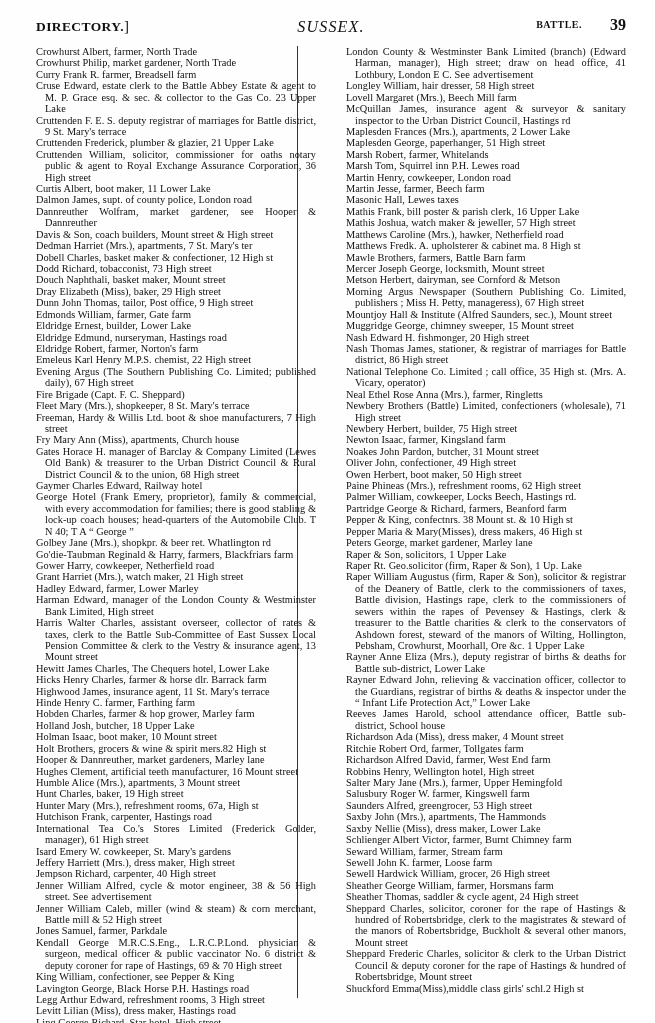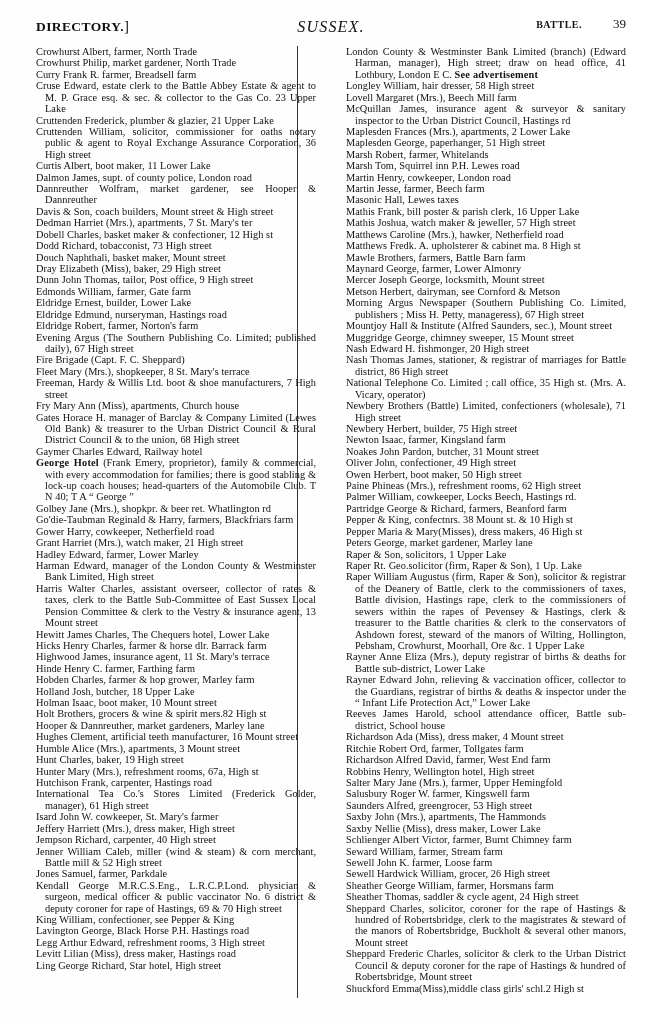--- a/index.html
+++ b/index.html
@@ -57,22 +57,22 @@
     position: absolute;
     right: 44px; top: 1px;
     font-variant: small-caps;
     font-weight: bold;
     font-size: 10px;
     letter-spacing: 0.5px;
   }
   .rh-pageno {
     position: absolute;
     right: 0; top: -2px;
-    font-size: 13px;
-    font-weight: normal;
+    font-size: 16px;
+    font-weight: bold;
   }
 
   
   .columns {
     position: absolute;
     left: 36px;
     top: 46px;
     width: 590px;
     height: 965px;
     display: flex;
@@ -109,21 +109,21 @@
     line-height: 11.42px;
     text-indent: -9px;
     padding-left: 9px;
     margin: 0 0 0.0px 0;
     text-align: justify;
     -webkit-hyphens: none;
     hyphens: none;
     word-spacing: 0.1px;
     letter-spacing: 0.02px;
   }
-  b.bold { font-weight: bold; letter-spacing: 0.2px; }
+  b.bold { font-weight: normal; letter-spacing: 0.2px; }
 </style>
 </head>
 <body>
 
 <div class="page">
 
   <div class="running-head">
     <div class="rh-left"><span>DIRECTORY.</span><span class="bracket">]</span></div>
     <div class="rh-center">SUSSEX.</div>
     <div class="rh-right">BATTLE.</div>
@@ -132,36 +132,38 @@
 
   <div class="rule"></div>
 
   <div class="columns">
     <div class="col left">
       <ul class="entries">
           <li>Crowhurst Albert, farmer, North Trade</li>
           <li>Crowhurst Philip, market gardener, North Trade</li>
           <li>Curry Frank R. farmer, Breadsell farm</li>
           <li>Cruse Edward, estate clerk to the Battle Abbey Estate &amp; agent to M. P. Grace esq. &amp; sec. &amp; collector to the Gas Co. 23 Upper Lake</li>
+          <li>Cruttenden F. E. S. deputy registrar of marriages for Battle district, 9 St. Mary's terrace</li>
           <li>Cruttenden Frederick, plumber &amp; glazier, 21 Upper Lake</li>
           <li>Cruttenden William, solicitor, commissioner for oaths notary public &amp; agent to Royal Exchange Assurance Corporation, 36 High street</li>
           <li>Curtis Albert, boot maker, 11 Lower Lake</li>
           <li>Dalmon James, supt. of county police, London road</li>
           <li>Dannreuther Wolfram, market gardener, see Hooper &amp; Dannreuther</li>
           <li>Davis &amp; Son, coach builders, Mount street &amp; High street</li>
           <li>Dedman Harriet (Mrs.), apartments, 7 St. Mary's ter</li>
           <li>Dobell Charles, basket maker &amp; confectioner, 12 High st</li>
           <li>Dodd Richard, tobacconist, 73 High street</li>
           <li>Douch Naphthali, basket maker, Mount street</li>
           <li>Dray Elizabeth (Miss), baker, 29 High street</li>
           <li>Dunn John Thomas, tailor, Post office, 9 High street</li>
           <li>Edmonds William, farmer, Gate farm</li>
           <li>Eldridge Ernest, builder, Lower Lake</li>
           <li>Eldridge Edmund, nurseryman, Hastings road</li>
           <li>Eldridge Robert, farmer, Norton's farm</li>
+          <li>Emeleus Karl Henry M.P.S. chemist, 22 High street</li>
           <li>Evening Argus (The Southern Publishing Co. Limited; published daily), 67 High street</li>
           <li>Fire Brigade (Capt. F. C. Sheppard)</li>
           <li>Fleet Mary (Mrs.), shopkeeper, 8 St. Mary's terrace</li>
           <li>Freeman, Hardy &amp; Willis Ltd. boot &amp; shoe manufacturers, 7 High street</li>
           <li>Fry Mary Ann (Miss), apartments, Church house</li>
           <li>Gates Horace H. manager of Barclay &amp; Company Limited (Lewes Old Bank) &amp; treasurer to the Urban District Council &amp; Rural District Council &amp; to the union, 68 High street</li>
           <li>Gaymer Charles Edward, Railway hotel</li>
           <li><b class="bold">George Hotel</b> (Frank Emery, proprietor), family &amp; commercial, with every accommodation for families; there is good stabling &amp; lock-up coach houses; head-quarters of the Automobile Club. T N 40; T A “ George ”</li>
           <li>Golbey Jane (Mrs.), shopkpr. &amp; beer ret. Whatlington rd</li>
           <li>Go'die-Taubman Reginald &amp; Harry, farmers, Blackfriars farm</li>
@@ -178,23 +180,24 @@
           <li>Holland Josh, butcher, 18 Upper Lake</li>
           <li>Holman Isaac, boot maker, 10 Mount street</li>
           <li>Holt Brothers, grocers &amp; wine &amp; spirit mers.82 High st</li>
           <li>Hooper &amp; Dannreuther, market gardeners, Marley lane</li>
           <li>Hughes Clement, artificial teeth manufacturer, 16 Mount street</li>
           <li>Humble Alice (Mrs.), apartments, 3 Mount street</li>
           <li>Hunt Charles, baker, 19 High street</li>
           <li>Hunter Mary (Mrs.), refreshment rooms, 67a, High st</li>
           <li>Hutchison Frank, carpenter, Hastings road</li>
           <li>International Tea Co.'s Stores Limited (Frederick Golder, manager), 61 High street</li>
-          <li>Isard John W. cowkeeper, St. Mary's farmer</li>
+          <li>Isard Emery W. cowkeeper, St. Mary's gardens</li>
           <li>Jeffery Harriett (Mrs.), dress maker, High street</li>
           <li>Jempson Richard, carpenter, 40 High street</li>
+          <li>Jenner William Alfred, cycle &amp; motor engineer, 38 &amp; 56 High street. <b class="bold">See advertisement</b></li>
           <li>Jenner William Caleb, miller (wind &amp; steam) &amp; corn merchant, Battle mill &amp; 52 High street</li>
           <li>Jones Samuel, farmer, Parkdale</li>
           <li>Kendall George M.R.C.S.Eng., L.R.C.P.Lond. physician &amp; surgeon, medical officer &amp; public vaccinator No. 6 district &amp; deputy coroner for rape of Hastings, 69 &amp; 70 High street</li>
           <li>King William, confectioner, see Pepper &amp; King</li>
           <li>Lavington George, Black Horse P.H. Hastings road</li>
           <li>Legg Arthur Edward, refreshment rooms, 3 High street</li>
           <li>Levitt Lilian (Miss), dress maker, Hastings road</li>
           <li>Ling George Richard, Star hotel, High street</li>
         </ul>
     </div>
@@ -209,29 +212,29 @@
           <li>Marsh Robert, farmer, Whitelands</li>
           <li>Marsh Tom, Squirrel inn P.H. Lewes road</li>
           <li>Martin Henry, cowkeeper, London road</li>
           <li>Martin Jesse, farmer, Beech farm</li>
           <li>Masonic Hall, Lewes taxes</li>
           <li>Mathis Frank, bill poster &amp; parish clerk, 16 Upper Lake</li>
           <li>Mathis Joshua, watch maker &amp; jeweller, 57 High street</li>
           <li>Matthews Caroline (Mrs.), hawker, Netherfield road</li>
           <li>Matthews Fredk. A. upholsterer &amp; cabinet ma. 8 High st</li>
           <li>Mawle Brothers, farmers, Battle Barn farm</li>
-          <li>Maynard George, farmer, Lower Almonry</li>
           <li>Mercer Joseph George, locksmith, Mount street</li>
           <li>Metson Herbert, dairyman, see Cornford &amp; Metson</li>
           <li>Morning Argus Newspaper (Southern Publishing Co. Limited, publishers ; Miss H. Petty, manageress), 67 High street</li>
           <li>Mountjoy Hall &amp; Institute (Alfred Saunders, sec.), Mount street</li>
           <li>Muggridge George, chimney sweeper, 15 Mount street</li>
           <li>Nash Edward H. fishmonger, 20 High street</li>
           <li>Nash Thomas James, stationer, &amp; registrar of marriages for Battle district, 86 High street</li>
           <li>National Telephone Co. Limited ; call office, 35 High st. (Mrs. A. Vicary, operator)</li>
+          <li>Neal Ethel Rose Anna (Mrs.), farmer, Ringletts</li>
           <li>Newbery Brothers (Battle) Limited, confectioners (wholesale), 71 High street</li>
           <li>Newbery Herbert, builder, 75 High street</li>
           <li>Newton Isaac, farmer, Kingsland farm</li>
           <li>Noakes John Pardon, butcher, 31 Mount street</li>
           <li>Oliver John, confectioner, 49 High street</li>
           <li>Owen Herbert, boot maker, 50 High street</li>
           <li>Paine Phineas (Mrs.), refreshment rooms, 62 High street</li>
           <li>Palmer William, cowkeeper, Locks Beech, Hastings rd.</li>
           <li>Partridge George &amp; Richard, farmers, Beanford farm</li>
           <li>Pepper &amp; King, confectnrs. 38 Mount st. &amp; 10 High st</li>

